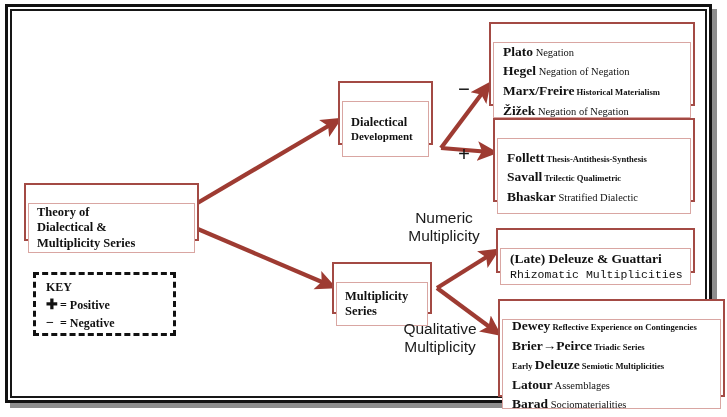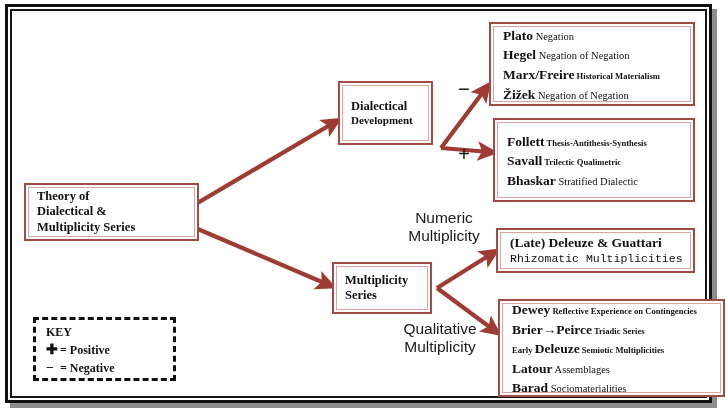--- a/index.html
+++ b/index.html
@@ -12,21 +12,21 @@
   .frame-outer{position:absolute;left:5px;top:4px;width:707px;height:399px;
     background:#ffffff;border:3px solid #111111;box-sizing:border-box;}
   .frame-inner{position:absolute;left:10px;top:9px;width:697px;height:389px;
     background:#ffffff;border:2px solid #161616;box-sizing:border-box;}
 
   
   .node{position:absolute;box-sizing:border-box;background:#ffffff;
     border:2px solid #a34a44;padding:2px;z-index:5;}
   .node .inner{width:100%;height:100%;box-sizing:border-box;
     border:1px solid #d9a6a2;background:#ffffff;
-    display:flex;flex-direction:column;justify-content:center;}
+    display:flex;flex-direction:column;justify-content:center;margin-top:16px;}
   .node .pad{padding:4px 9px;}
 
   .ln{line-height:1.22;color:#111111;white-space:nowrap;}
   .nm{font-weight:bold;font-size:13.5px;}
   .ds{font-size:10.5px;}
   .ds-sm{font-size:8.6px;font-weight:bold;}
   .pre-sm{font-size:8.6px;font-weight:bold;}
 
   
   #node-theory{left:24px;  top:183px; width:175px; height:58px;}
@@ -41,21 +41,21 @@
   #node-theory .ln{font-weight:bold;font-size:12.5px;}
   #node-dialectical .l1{font-weight:bold;font-size:12.5px;}
   #node-dialectical .l2{font-weight:bold;font-size:11px;}
   #node-multiplicity .ln{font-weight:bold;font-size:12.5px;}
 
   #node-rhizome .t1{font-weight:bold;font-size:13.5px;}
   #node-rhizome .t2{font-size:11.5px;font-family:Liberation Mono, monospace;}
 
   
   #key-box{position:absolute;left:33px;top:272px;width:143px;height:64px;
-    box-sizing:border-box;border:3px dashed #111111;background:#ffffff;z-index:5;margin-top:45px;}
+    box-sizing:border-box;border:3px dashed #111111;background:#ffffff;z-index:5;}
   #key-box .kpad{padding:5px 10px;}
   #key-box .krow{font-weight:bold;font-size:12px;line-height:1.32;color:#111;white-space:nowrap;}
   #key-box .sym{display:inline-block;width:14px;font-size:14px;}
 
   
   .floatlbl{position:absolute;font-family:"Liberation Sans",sans-serif;
     font-size:15.5px;color:#1a1a1a;line-height:1.13;text-align:center;z-index:6;}
   #lbl-numeric{left:384px;top:209px;width:120px;}
   #lbl-qualitative{left:372px;top:320px;width:136px;}
 

